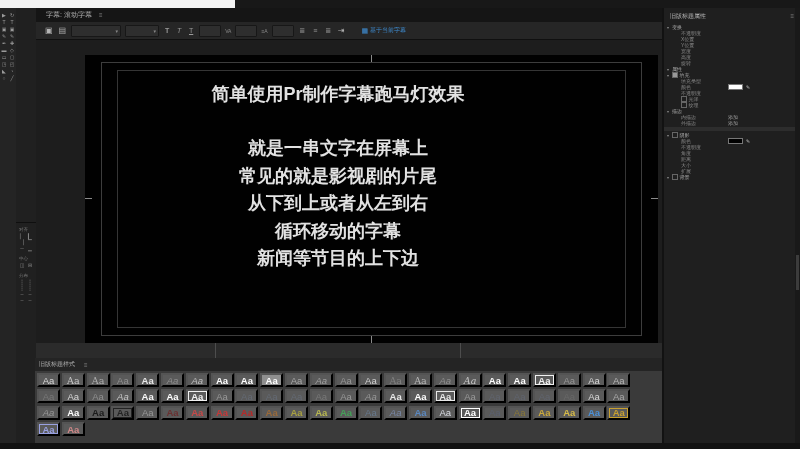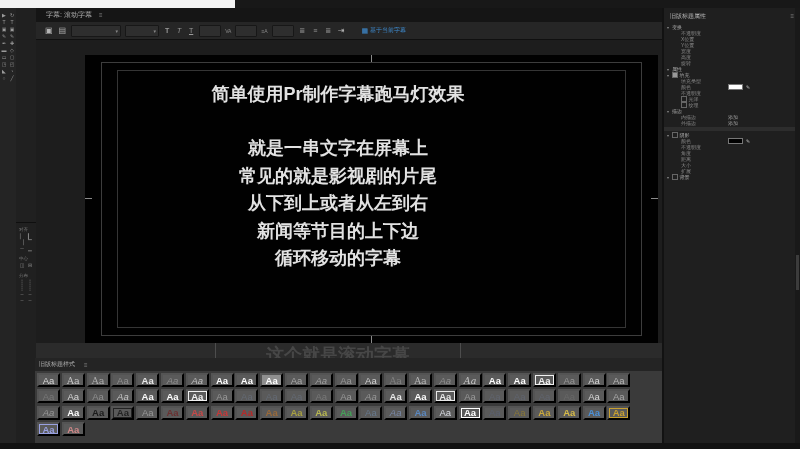--- a/index.html
+++ b/index.html
@@ -202,24 +202,23 @@
         <div class="tick t"></div>
         <div class="tick bm"></div>
         <div class="tick lm"></div>
         <div class="tick rm"></div>
         <div class="cv-text cv-title">简单使用Pr制作字幕跑马灯效果</div>
         <div class="cv-text cv-lines">
 
         <div class="cv-line">就是一串文字在屏幕上</div>
             <div class="cv-line">常见的就是影视剧的片尾</div>
             <div class="cv-line">从下到上或者从左到右</div>
+            <div class="cv-line">循环移动的字幕</div>
             <div class="cv-line">新闻等节目的上下边</div>
-            <div class="cv-line">循环移动的字幕</div>
-          </div>
-        <div class="cv-text cv-faded">这个就是滚动字幕</div>
+          </div>
       </div>
     </div>
 
     <div class="styles-panel">
       <div class="styles-header">
         <span>旧版标题样式</span>
         <span class="tab-menu">≡</span>
       </div>
       <div class="styles-grid">
         <div class="sw-row">

